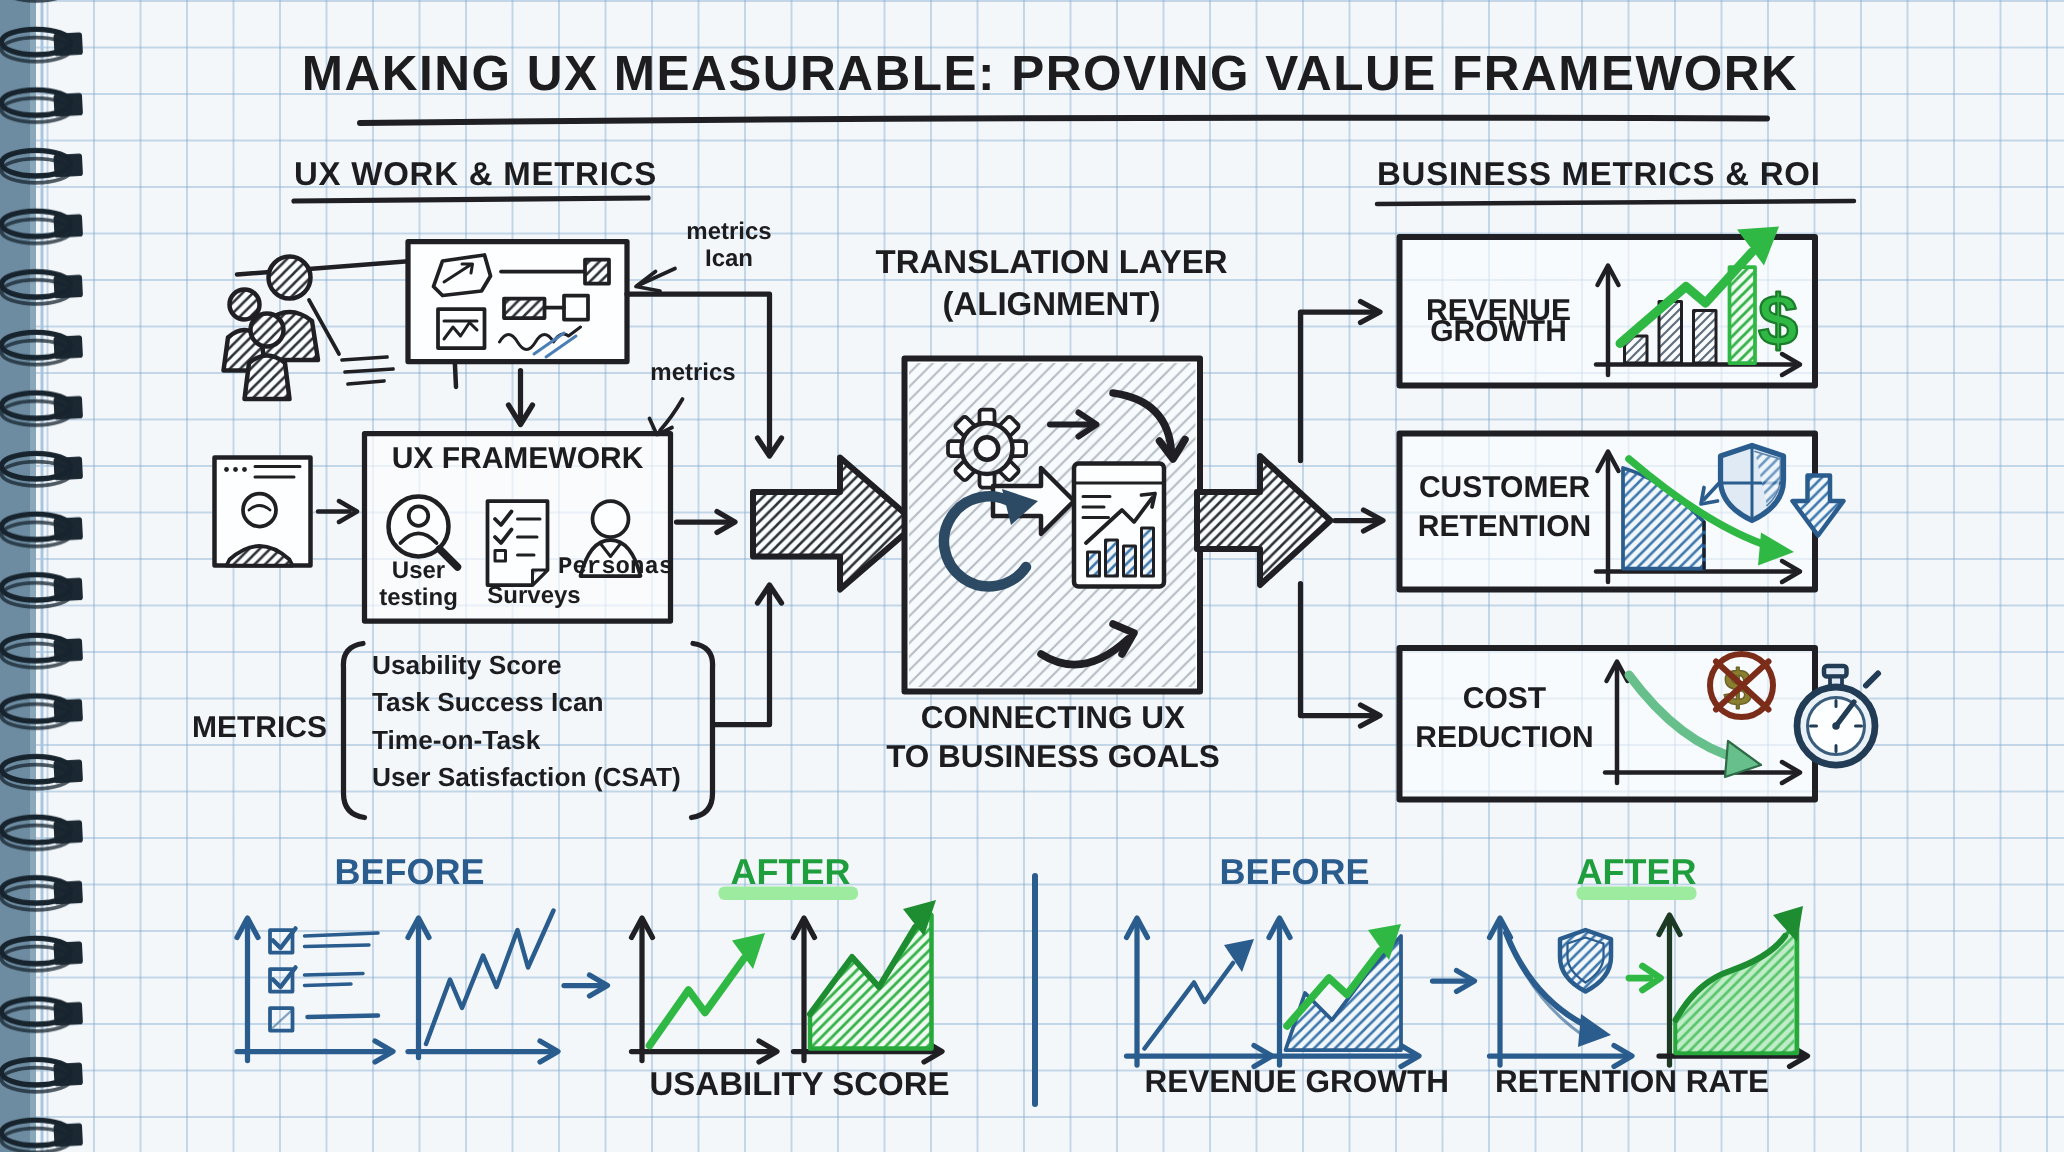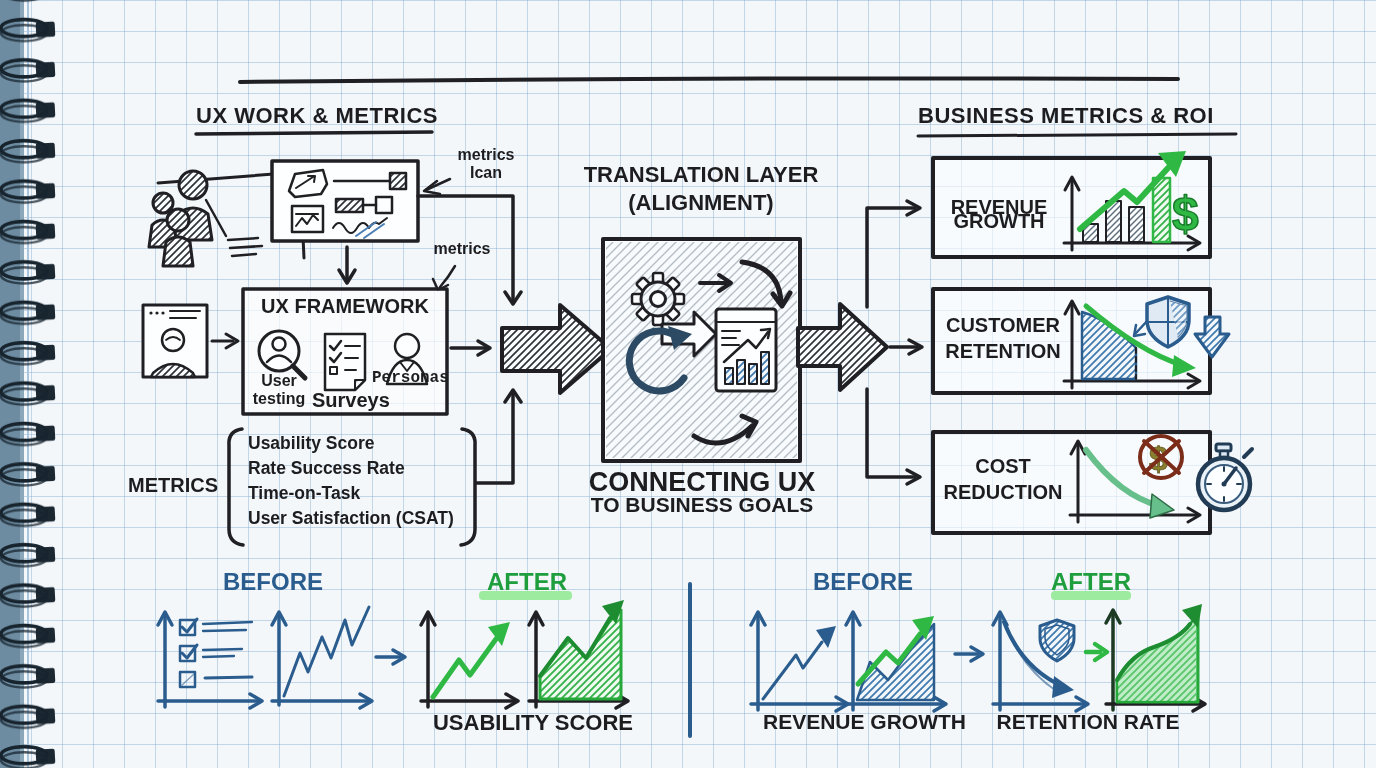--- a/index.html
+++ b/index.html
@@ -408,42 +408,43 @@
       <path d="M1086,652 L1100,652"></path>
           <path d="M1095,644 L1107,652 L1095,660"></path>
     </g>
   </g>
 </svg>
 
 <div class="labels">
   <div class="hl" style="left:479px;top:591px;width:93px;height:9px;"></div>
   <div class="hl" style="left:1051px;top:591px;width:80px;height:9px;"></div>
 
+  <div class="lbl title ctr" style="left:200px;top:30px;width:1000px;">MAKING UX MEASURABLE: PROVING VALUE FRAMEWORK</div>
   <div class="lbl sechead" style="left:196px;top:103px;">UX WORK &amp; METRICS</div>
   <div class="lbl sechead" style="left:918px;top:103px;">BUSINESS METRICS &amp; ROI</div>
 
   <div class="lbl ctr small-note" style="left:448px;top:146px;width:76px;">metrics</div>
   <div class="lbl ctr small-note" style="left:448px;top:164px;width:76px;">Ican</div>
   <div class="lbl ctr small-note" style="left:420px;top:240px;width:84px;">metrics</div>
 
   <div class="lbl ctr" style="left:247px;top:295px;width:196px;font-size:20px;">UX FRAMEWORK</div>
   <div class="lbl ctr" style="left:250px;top:372px;width:58px;font-size:16px;">User</div>
   <div class="lbl ctr" style="left:247px;top:390px;width:64px;font-size:16px;">testing</div>
-  <div class="lbl ctr" style="left:312px;top:389px;width:64px;font-size:20px;">Surveys</div>
+  <div class="lbl ctr" style="left:324px;top:389px;width:64px;font-size:16px;">Surveys</div>
   <div class="lbl ctr" style="left:372px;top:369px;width:74px;font-size:16px;font-family:Liberation Mono, monospace;">Personas</div>
 
   <div class="lbl" style="left:128px;top:474px;font-size:20px;">METRICS</div>
   <div class="lbl" style="left:248px;top:433px;font-size:17.5px;">Usability Score</div>
-  <div class="lbl" style="left:248px;top:458px;font-size:17.5px;">Rate Success Rate</div>
+  <div class="lbl" style="left:248px;top:458px;font-size:17.5px;">Task Success Ican</div>
   <div class="lbl" style="left:248px;top:483px;font-size:17.5px;">Time-on-Task</div>
   <div class="lbl" style="left:248px;top:508px;font-size:17.5px;">User Satisfaction (CSAT)</div>
 
   <div class="lbl ctr" style="left:572px;top:162px;width:258px;font-size:22px;">TRANSLATION LAYER</div>
   <div class="lbl ctr" style="left:572px;top:190px;width:258px;font-size:22px;">(ALIGNMENT)</div>
-  <div class="lbl ctr" style="left:577px;top:467px;width:250px;font-size:27px;">CONNECTING UX</div>
+  <div class="lbl ctr" style="left:577px;top:467px;width:250px;font-size:21px;">CONNECTING UX</div>
   <div class="lbl ctr" style="left:577px;top:493px;width:250px;font-size:21px;">TO BUSINESS GOALS</div>
 
   <div class="lbl ctr" style="left:940px;top:196px;width:118px;font-size:20px;">REVENUE</div>
   <div class="lbl ctr" style="left:940px;top:210px;width:118px;font-size:20px;">GROWTH</div>
   <div class="lbl ctr" style="left:940px;top:314px;width:126px;font-size:20px;">CUSTOMER</div>
   <div class="lbl ctr" style="left:940px;top:340px;width:126px;font-size:20px;">RETENTION</div>
   <div class="lbl ctr" style="left:940px;top:455px;width:126px;font-size:20px;">COST</div>
   <div class="lbl ctr" style="left:940px;top:481px;width:126px;font-size:20px;">REDUCTION</div>
 
   <div class="lbl ctr blue" style="left:223px;top:568px;width:100px;font-size:24px;">BEFORE</div>

